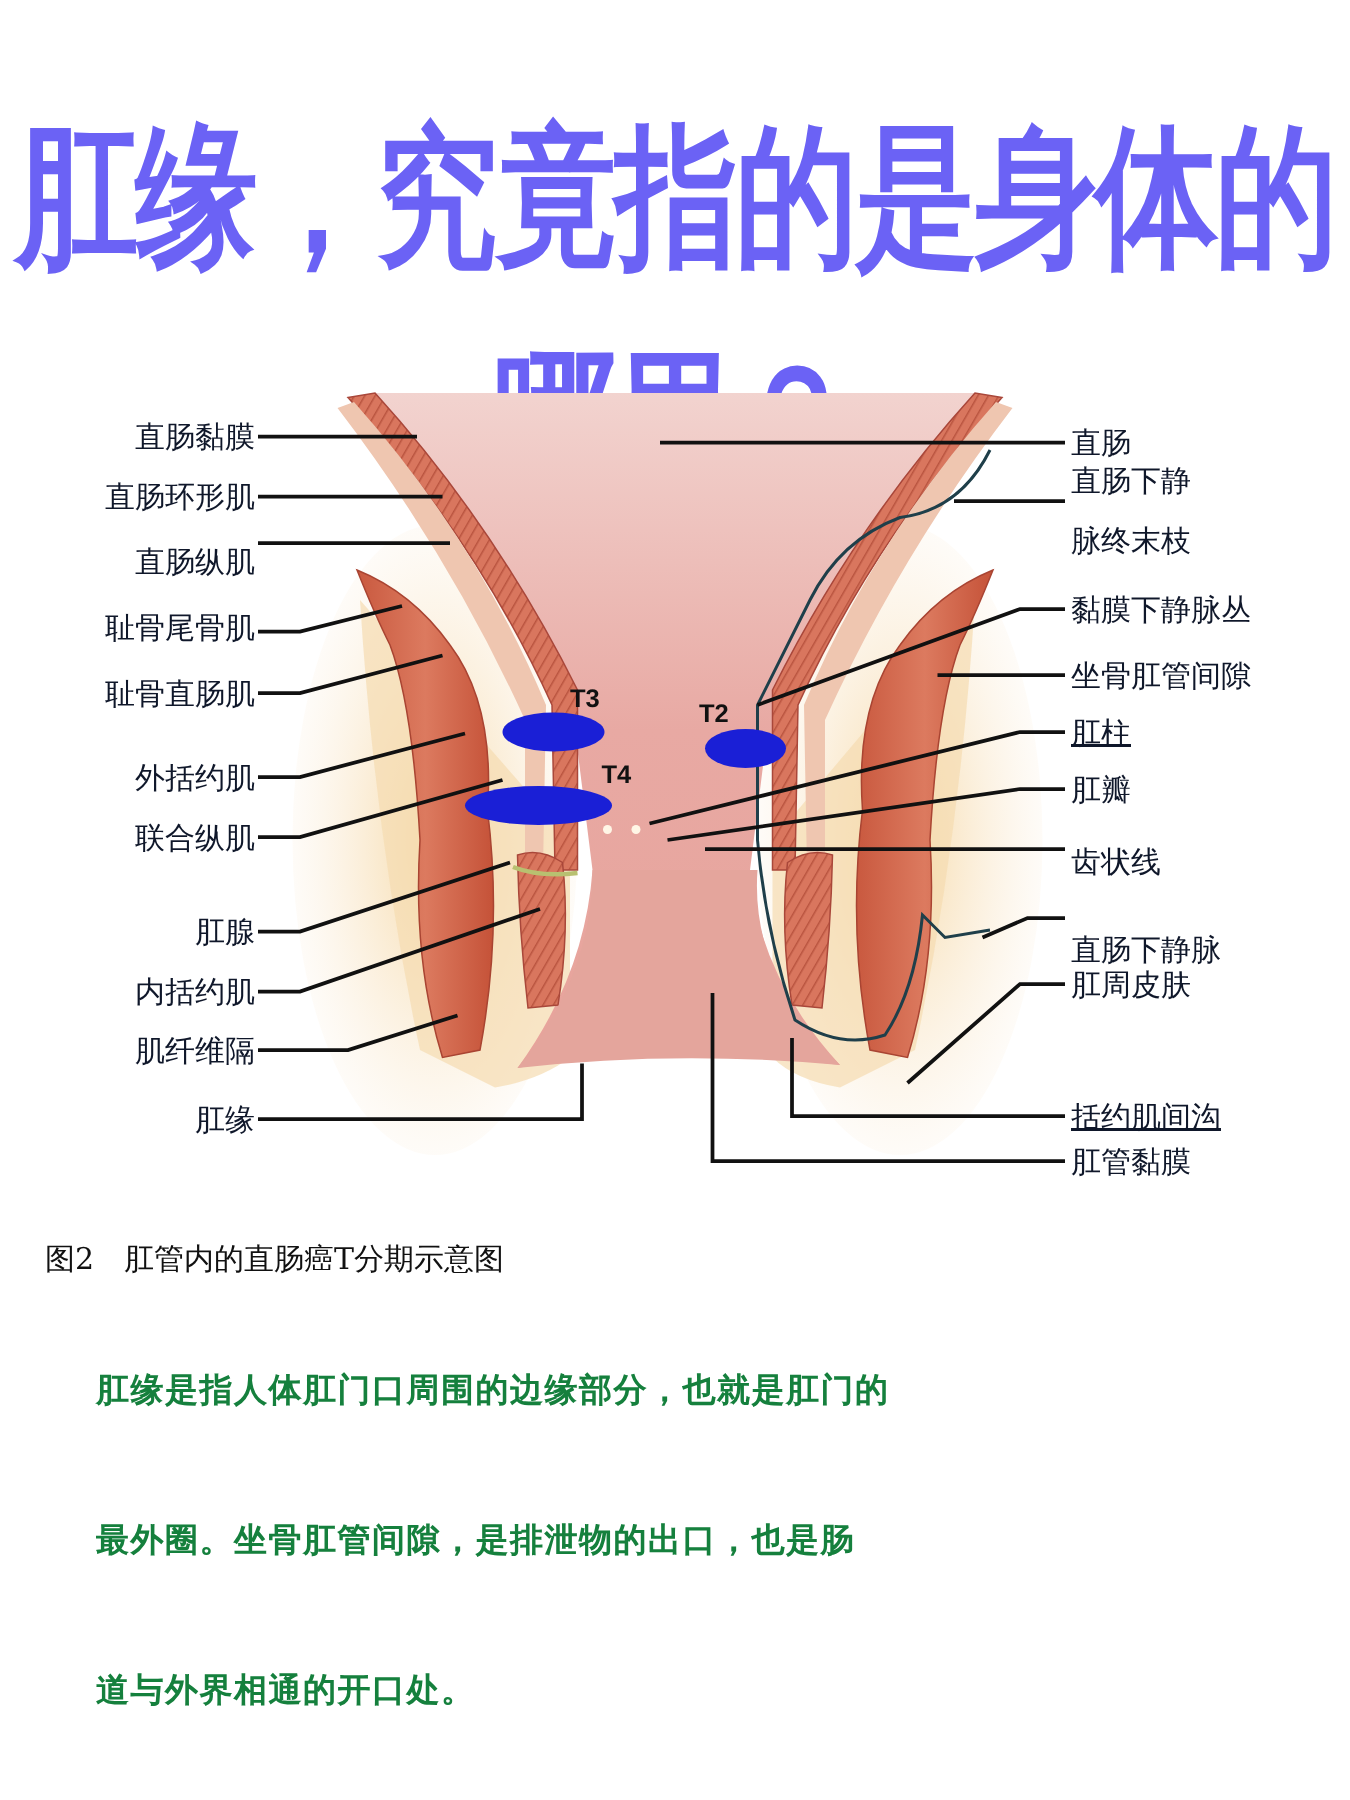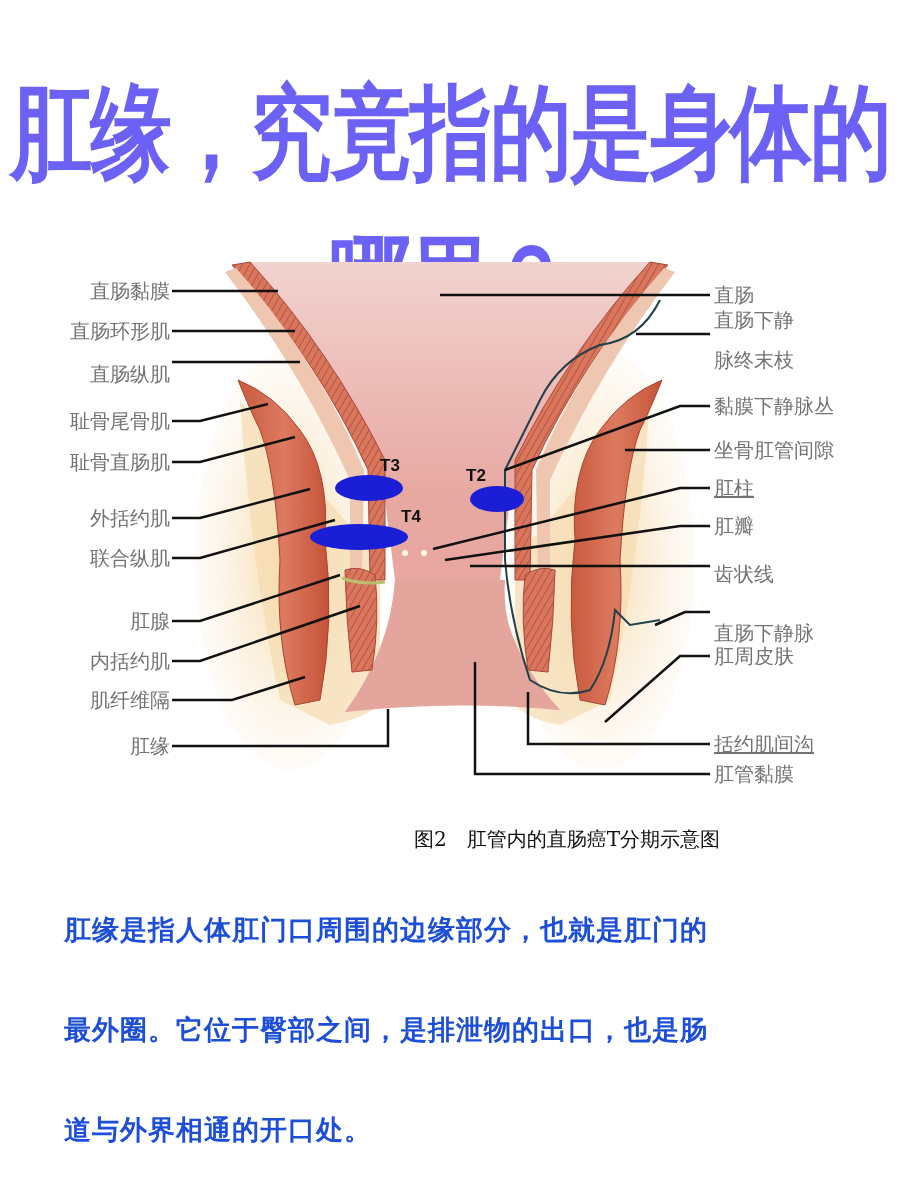--- a/index.html
+++ b/index.html
@@ -12,41 +12,41 @@
     font-size: 82px; line-height: 120px; letter-spacing: -2px;
     color: #6b62f5;
     transform: scaleY(1.25); transform-origin: top center;
   }
 
   .figure { position: absolute; left: 0; top: 255px; width: 900px; height: 545px; }
   .figure svg { position: absolute; left: 0; top: 0; }
 
   .lbl {
     position: absolute; font-family: "DejaVu Serif", serif; font-size: 20px;
-    color: #737373; line-height: 24px; white-space: nowrap;
+    color: #0f172a; line-height: 24px; white-space: nowrap;
   }
   .lbl.left { text-align: right; width: 160px; left: 10px; }
   .lbl.right { left: 714px; }
 
   .tag {
     position: absolute; font-family: "Liberation Sans", sans-serif; font-weight: bold;
     font-size: 17px; color: #111;
   }
 
   .caption {
-    position: absolute; left: 0; top: 826px; width: 720px; text-align: right;
+    position: absolute; left: 0; top: 826px; width: 720px; text-align: left;
     font-family: "DejaVu Serif", serif; font-size: 20px; color: #111;
     padding-left: 30px;
   }
 
   .body-text { position: absolute; left: 64px; width: 820px; }
   .body-text p {
     position: absolute; left: 0; white-space: nowrap;
     font-family: Liberation Sans, sans-serif; font-weight: bold;
-    font-size: 27px; color: #1d4ed8; letter-spacing: 1px;
+    font-size: 22px; color: #15803d; letter-spacing: 1px;
   }
 </style>
 </head>
 <body>
 
 <div class="title">肛缘，究竟指的是身体的哪里？</div>
 
 <div class="figure">
   <svg width="900" height="545" viewBox="0 255 900 545">
     <defs>
@@ -133,21 +133,21 @@
     </g>
   </svg>
 
   <span class="tag" style="left:380px;top:201px;">T3</span>
   <span class="tag" style="left:383px;top:252px;margin-left:18px;">T4</span>
   <span class="tag" style="left:466px;top:211px;">T2</span>
 
   <span class="lbl left" style="top:24px;">直肠黏膜</span>
   <span class="lbl left" style="top:64px;">直肠环形肌</span>
   <span class="lbl left" style="top:95px;margin-top:12px;">直肠纵肌</span>
-  <span class="lbl left" style="top:154px;">耻骨尾骨肌</span>
+  <span class="lbl left" style="top:154px;font-family:Liberation Mono, monospace;">耻骨尾骨肌</span>
   <span class="lbl left" style="top:195px;">耻骨直肠肌</span>
   <span class="lbl left" style="top:251px;">外括约肌</span>
   <span class="lbl left" style="top:291px;">联合纵肌</span>
   <span class="lbl left" style="top:354px;">肛腺</span>
   <span class="lbl left" style="top:394px;">内括约肌</span>
   <span class="lbl left" style="top:433px;">肌纤维隔</span>
   <span class="lbl left" style="top:479px;">肛缘</span>
 
   <span class="lbl right" style="top:28px;">直肠</span>
   <span class="lbl right" style="top:53px;">直肠下静</span>
@@ -160,15 +160,15 @@
   <span class="lbl right" style="top:345px;margin-top:21px;">直肠下静脉</span>
   <span class="lbl right" style="top:389px;">肛周皮肤</span>
   <span class="lbl right" style="top:477px;text-decoration:underline;">括约肌间沟</span>
   <span class="lbl right" style="top:507px;">肛管黏膜</span>
 </div>
 
 <div class="caption">图2　肛管内的直肠癌T分期示意图</div>
 
 <div class="body-text">
   <p style="top:912px;">肛缘是指人体肛门口周围的边缘部分，也就是肛门的</p>
-  <p style="top:1012px;">最外圈。它位于臀部之间，是排泄物的出口，也是肠</p>
+  <p style="top:1012px;">最外圈。坐骨肛管间隙，是排泄物的出口，也是肠</p>
   <p style="top:1112px;">道与外界相通的开口处。</p>
 </div>
 
 </body></html>

